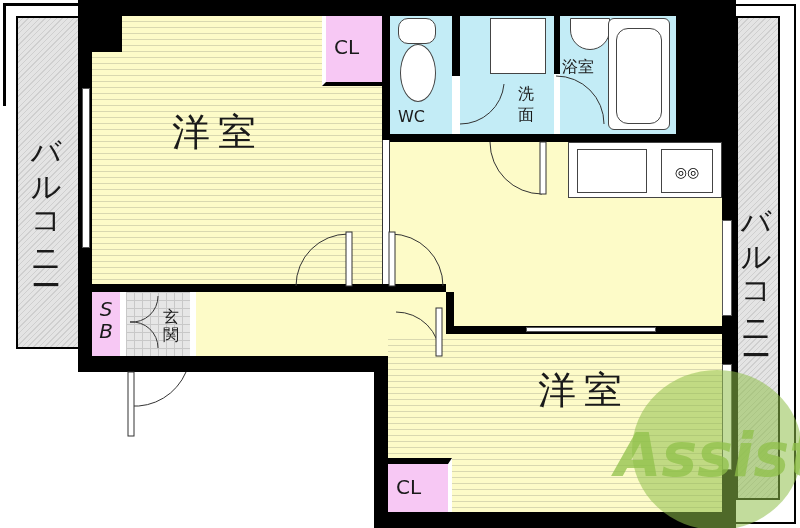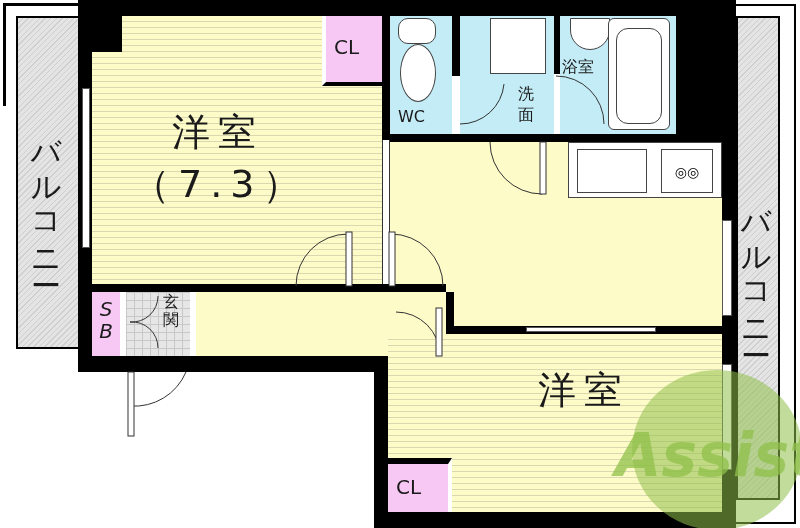--- a/index.html
+++ b/index.html
@@ -41,21 +41,20 @@
 <div class="abs wall" style="left:78px;top:0px;width:14px;height:372px;"></div>
 <div class="abs wall" style="left:78px;top:0px;width:44px;height:52px;"></div>
 <div class="abs wall" style="left:722px;top:0px;width:14px;height:528px;"></div>
 <div class="abs wall" style="left:78px;top:356px;width:310px;height:16px;"></div>
 <div class="abs wall" style="left:374px;top:356px;width:14px;height:172px;"></div>
 <div class="abs wall" style="left:374px;top:512px;width:362px;height:16px;"></div>
 <div class="abs wall" style="left:676px;top:0px;width:60px;height:140px;"></div>
 
 <div class="abs lined" style="left:92px;top:16px;width:290px;height:268px;">
   <div class="abs label big" style="left:80px;top:96px;">洋室</div>
-  <div class="abs label big" style="left:40px;top:148px;">（7.3）</div>
 </div>
 <div class="abs wall" style="left:92px;top:16px;width:30px;height:36px;"></div>
 
 <div class="abs pink" style="left:322px;top:16px;width:60px;height:70px;border-bottom:4px solid #000;border-left:4px solid #fff;">
   <div class="abs label med" style="left:8px;top:20px;">CL</div>
 </div>
 <div class="abs wall" style="left:382px;top:16px;width:8px;height:124px;"></div>
 
 <div class="abs" style="left:382px;top:140px;width:8px;height:146px;background:#fff;border-left:1px solid #333;border-right:1px solid #333;"></div>
 
@@ -88,21 +87,21 @@
 <div class="abs yellow" style="left:196px;top:290px;width:258px;height:66px;"></div>
 <div class="abs wall" style="left:92px;top:284px;width:354px;height:8px;"></div>
 <div class="abs wall" style="left:446px;top:292px;width:8px;height:46px;"></div>
 <div class="abs wall" style="left:454px;top:326px;width:268px;height:8px;"></div>
 <div class="abs win" style="left:526px;top:327px;width:130px;height:5px;"></div>
 
 <div class="abs pink" style="left:92px;top:292px;width:28px;height:64px;">
   <div class="abs label med" style="left:4px;top:6px;width:20px;white-space:normal;word-break:break-all;font-style:italic;">SB</div>
 </div>
 <div class="abs tile" style="left:126px;top:292px;width:64px;height:64px;">
-  <div class="abs label small" style="left:36px;top:1px;width:18px;white-space:normal;word-break:break-all;">玄関</div>
+  <div class="abs label small" style="left:36px;top:16px;width:18px;white-space:normal;word-break:break-all;">玄関</div>
 </div>
 
 <div class="abs lined" style="left:388px;top:334px;width:334px;height:178px;">
   <div class="abs label big" style="left:150px;top:36px;">洋室</div>
 </div>
 <div class="abs pink" style="left:388px;top:458px;width:64px;height:54px;border-top:6px solid #000;border-right:4px solid #fff;">
   <div class="abs label med" style="left:8px;top:12px;">CL</div>
 </div>
 
 <div class="abs win" style="left:82px;top:88px;width:8px;height:160px;"></div>

